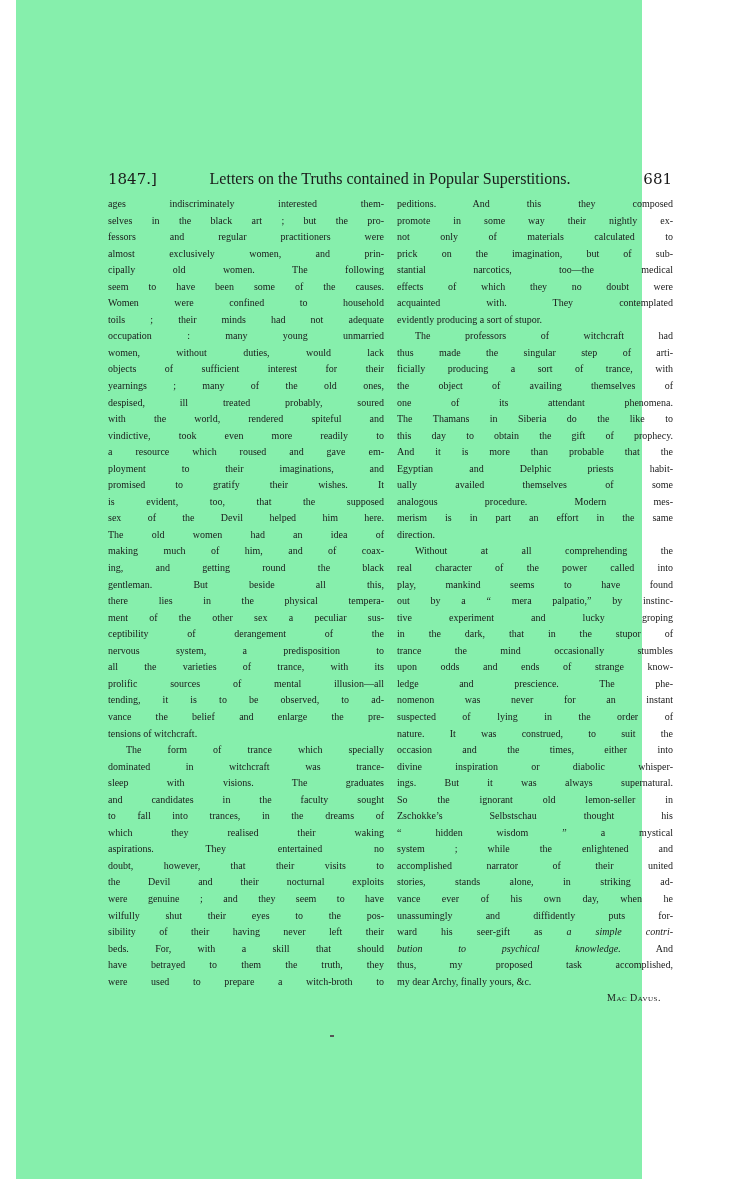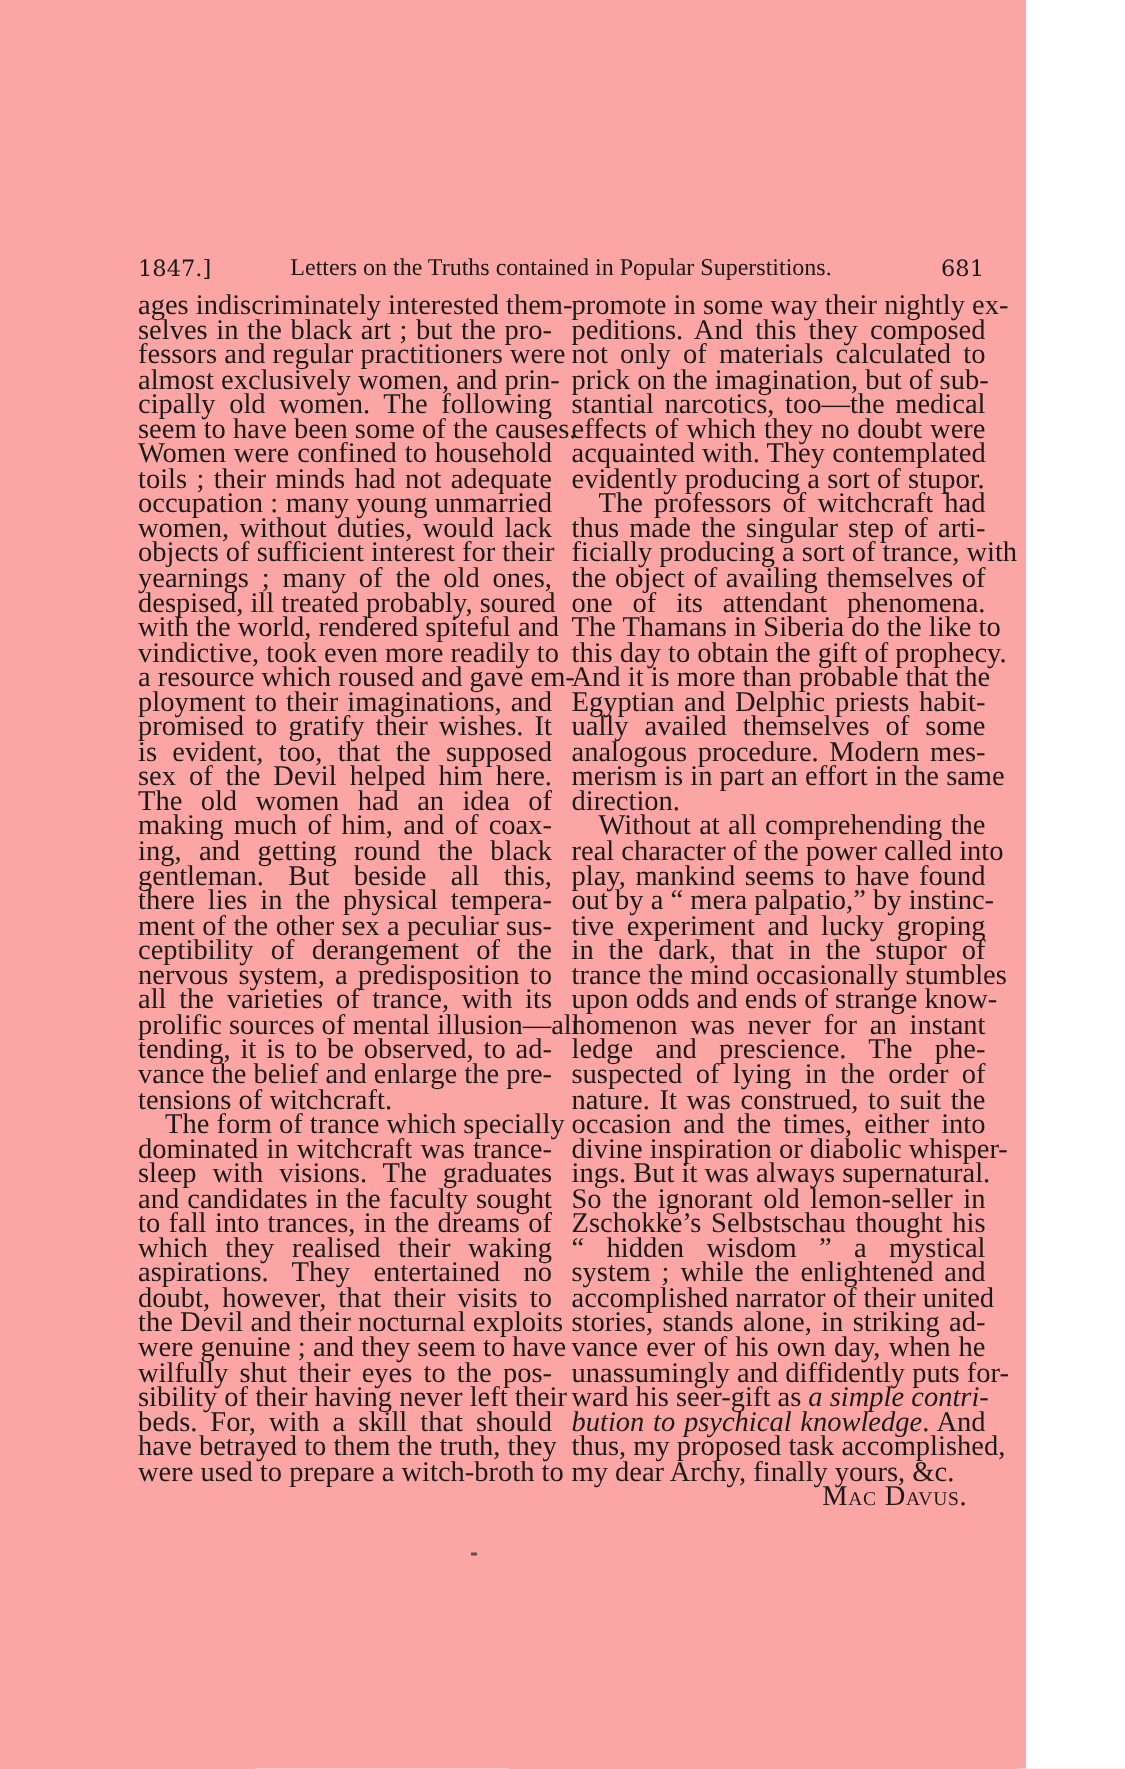--- a/index.html
+++ b/index.html
@@ -1,22 +1,22 @@
 <!DOCTYPE html>
 <html><head>
 <meta charset="utf-8">
 <style>
   html, body { margin: 0; padding: 0; background: #ffffff; }
   body { width: 750px; height: 1179px; position: relative; overflow: hidden; }
-  .page { position: absolute; left: 0; top: 0; width: 684px; height: 1179px; background: #fca5a5; color: #1a1a1a; font-family: "DejaVu Serif", "Liberation Serif", serif; }
+  .page { position: absolute; left: 16px; top: 0; width: 626px; height: 1179px; background: #86efac; color: #1a1a1a; font-family: "DejaVu Serif", "Liberation Serif", serif; }
   .running-head { position: absolute; left: 92px; top: 170px; width: 564px; height: 20px; font-size: 15px; }
   .running-head .year { position: absolute; left: 0; top: 0; }
   .running-head .title { position: absolute; left: 0; right: 0; text-align: center; top: 0; font-family: "Liberation Serif", serif; font-size: 16px; }
   .running-head .pno { position: absolute; right: 0; top: 0; }
-  .col { position: absolute; top: 196px; width: 276px; font-family: "Liberation Serif", serif; font-size: 19px; line-height: 16.55px; }
+  .col { position: absolute; top: 196px; width: 276px; font-family: "Liberation Serif", serif; font-size: 10px; line-height: 16.55px; }
   .col.left { left: 92px; }
   .col.right { left: 381px; }
   .line { display: block; white-space: nowrap; text-align: justify; text-align-last: justify; height: 16.55px; }
   .line.last { text-align-last: left; }
   .line.indent { padding-left: 18px; }
   .line.sig { text-align: right; text-align-last: right; padding-right: 12px; font-variant: small-caps; letter-spacing: 0.5px; }
   .it { font-style: italic; }
   .mark { position: absolute; left: 314px; top: 1035px; width: 4px; height: 2px; background: #555; }
 </style>
 </head>
@@ -72,22 +72,22 @@
       <span class="line">doubt, however, that their visits to</span>
       <span class="line">the Devil and their nocturnal exploits</span>
       <span class="line">were genuine ; and they seem to have</span>
       <span class="line">wilfully shut their eyes to the pos-</span>
       <span class="line">sibility of their having never left their</span>
       <span class="line">beds.  For, with a skill that should</span>
       <span class="line">have betrayed to them the truth, they</span>
       <span class="line">were used to prepare a witch-broth to</span>
     </div>
   <div class="col right" id="col-right">
+      <span class="line">peditions.  And this they composed</span>
       <span class="line">promote in some way their nightly ex-</span>
-      <span class="line">peditions.  And this they composed</span>
       <span class="line">not only of materials calculated to</span>
       <span class="line">prick on the imagination, but of sub-</span>
       <span class="line">stantial narcotics, too—the medical</span>
       <span class="line">effects of which they no doubt were</span>
       <span class="line">acquainted with.  They contemplated</span>
       <span class="line last">evidently producing a sort of stupor.</span>
       <span class="line indent">The professors of witchcraft had</span>
       <span class="line">thus made the singular step of arti-</span>
       <span class="line">ficially producing a sort of trance, with</span>
       <span class="line">the object of availing themselves of</span>
@@ -101,22 +101,22 @@
       <span class="line">merism is in part an effort in the same</span>
       <span class="line last">direction.</span>
       <span class="line indent">Without at all comprehending the</span>
       <span class="line">real character of the power called into</span>
       <span class="line">play, mankind seems to have found</span>
       <span class="line">out by a “ mera palpatio,” by instinc-</span>
       <span class="line">tive experiment and lucky groping</span>
       <span class="line">in the dark, that in the stupor of</span>
       <span class="line">trance the mind occasionally stumbles</span>
       <span class="line">upon odds and ends of strange know-</span>
+      <span class="line">ledge and prescience.  The phe-</span>
       <span class="line">nomenon was never for an instant</span>
-      <span class="line">ledge and prescience.  The phe-</span>
       <span class="line">suspected of lying in the order of</span>
       <span class="line">nature.  It was construed, to suit the</span>
       <span class="line">occasion and the times, either into</span>
       <span class="line">divine inspiration or diabolic whisper-</span>
       <span class="line">ings.  But it was always supernatural.</span>
       <span class="line">So the ignorant old lemon-seller in</span>
       <span class="line">Zschokke’s Selbstschau thought his</span>
       <span class="line">“ hidden  wisdom ”  a  mystical</span>
       <span class="line">system ; while the enlightened and</span>
       <span class="line">accomplished narrator of their united</span>

